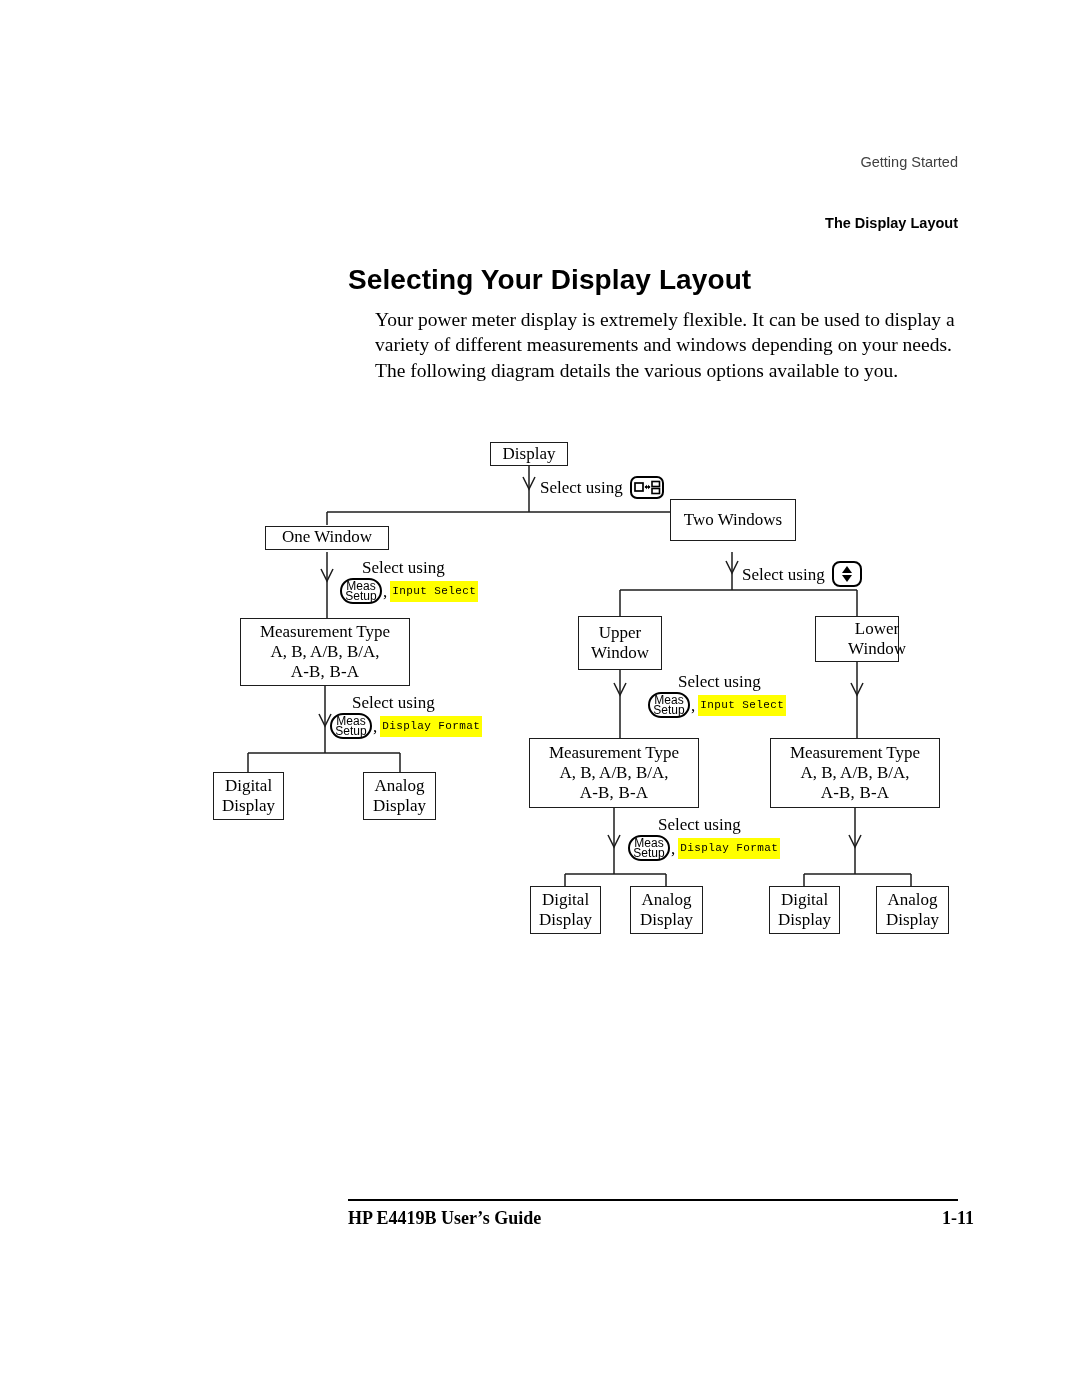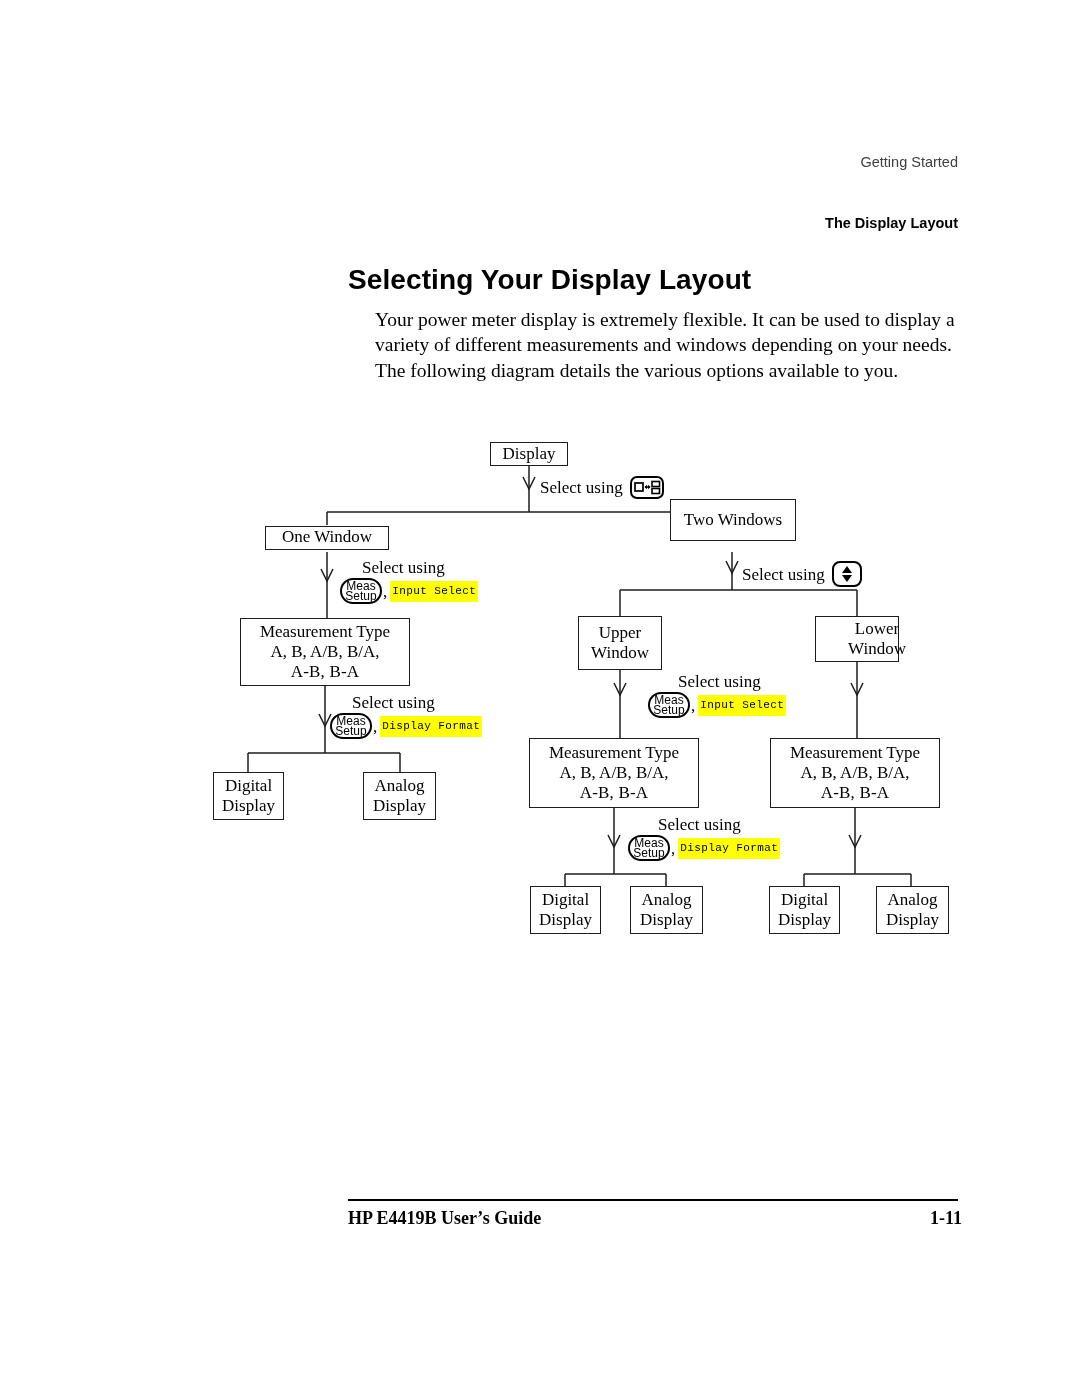--- a/index.html
+++ b/index.html
@@ -172,21 +172,21 @@
   #footer-left {
     position: absolute;
     left: 348px;
     top: 1208px;
     font-size: 18px;
     font-weight: bold;
     font-family: "Liberation Serif", serif;
   }
   #footer-right {
     position: absolute;
-    right: 118px;
+    right: 106px;
     top: 1208px;
     font-size: 18px;
     font-weight: bold;
     font-family: "Liberation Serif", serif;
   }
 </style>
 </head>
 <body>
 
 <div id="page-header">

